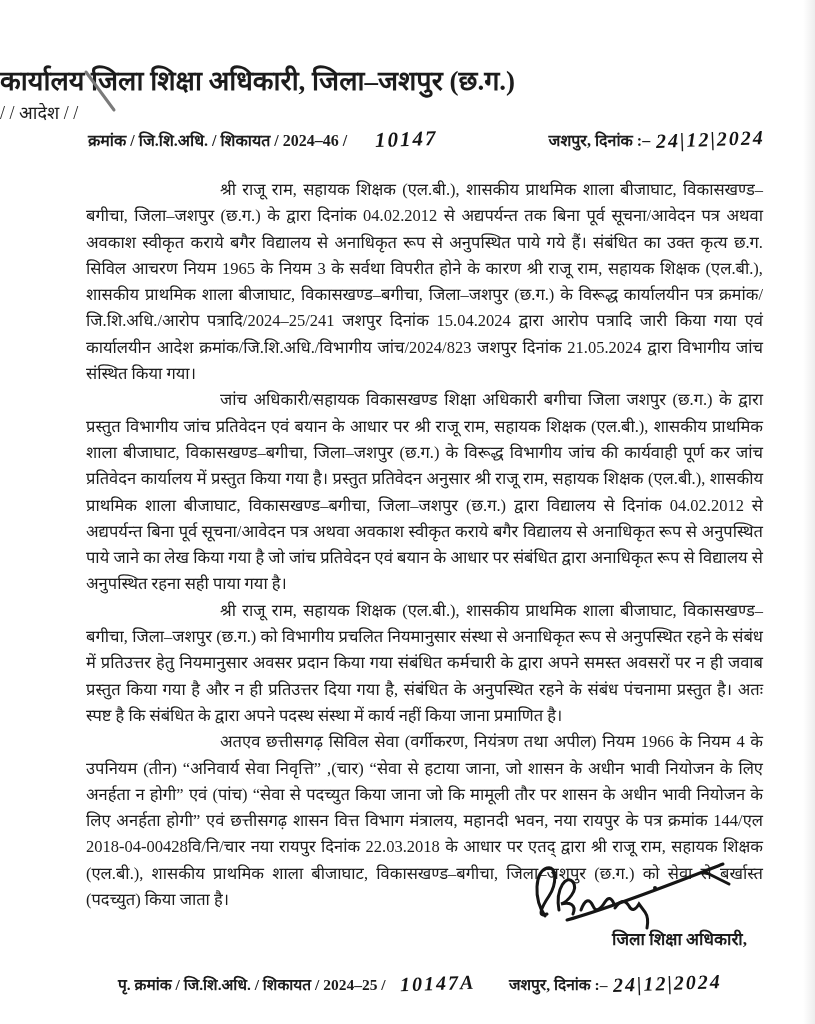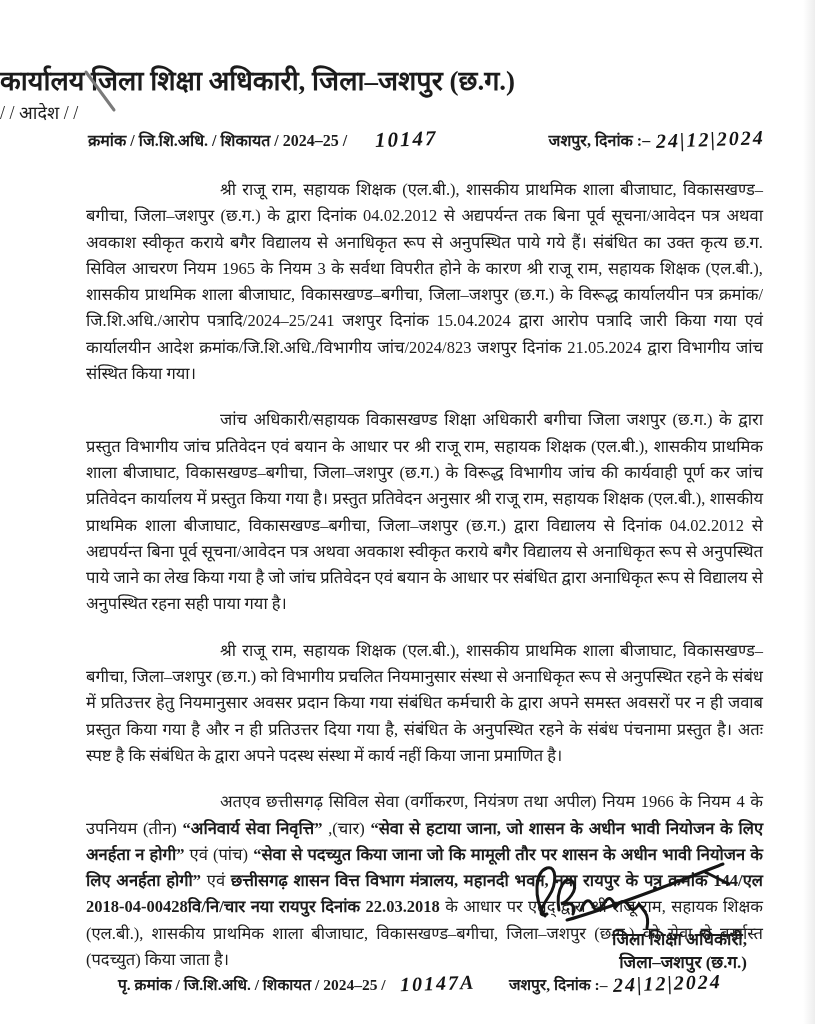--- a/index.html
+++ b/index.html
@@ -37,22 +37,22 @@
   }
   .hw-number{font-size:21px;margin-left:28px;}
   .hw-date{font-size:20px;margin-left:6px;}
   .ref-spacer{flex:1;}
   .body-text{
     margin:25px 52px 0 86px;
     font-size:16.5px;line-height:26.3px;
     text-align:justify;
   }
   .body-text p{margin:0;}
-  .body-text p.indent{text-indent:134px;margin-top:20px;}
-  .bold{font-weight:700;}
+  .body-text p.indent{text-indent:134px;}
+  .bold{font-weight:400;}
   .signature-block{
     position:absolute;top:858px;right:68px;width:250px;
     text-align:right;font-size:17px;font-weight:700;line-height:23px;
   }
   .signature-svg{display:block;margin:0 auto -8px auto;}
   .footer-row{
     position:absolute;left:86px;right:40px;top:972px;
     display:flex;align-items:baseline;
     font-size:15.5px;font-weight:600;margin-left:32px;
   }
@@ -69,21 +69,21 @@
   <svg class="pen-mark" width="50" height="60" viewBox="0 0 50 60">
     <line x1="8" y1="10" x2="36" y2="48" stroke="#7a7a7a" stroke-width="3" stroke-linecap="round"></line>
   </svg>
 
   <div class="header">
     <div class="title">कार्यालय जिला शिक्षा अधिकारी, जिला–जशपुर (छ.ग.)</div>
     <div class="order-heading">/ / आदेश / /</div>
   </div>
 
   <div class="ref-row">
-    <span>क्रमांक / जि.शि.अधि. / शिकायत / 2024–25 /</span>
+    <span>क्रमांक / जि.शि.अधि. / शिकायत / 2024–46 /</span>
     <span class="hw hw-number">10147</span>
     <span class="ref-spacer"></span>
     <span>जशपुर, दिनांक :–</span>
     <span class="hw hw-date">24|12|2024</span>
   </div>
 
   <div class="body-text">
       <p class="indent"><span>श्री राजू राम, सहायक शिक्षक (एल.बी.), शासकीय प्राथमिक शाला बीजाघाट, विकासखण्ड–बगीचा, जिला–जशपुर (छ.ग.) के द्वारा दिनांक 04.02.2012 से अद्यपर्यन्त तक बिना पूर्व सूचना/आवेदन पत्र अथवा अवकाश स्वीकृत कराये बगैर विद्यालय से अनाधिकृत रूप से अनुपस्थित पाये गये हैं। संबंधित का उक्त कृत्य छ.ग. सिविल आचरण नियम 1965 के नियम 3 के सर्वथा विपरीत होने के कारण श्री राजू राम, सहायक शिक्षक (एल.बी.), शासकीय प्राथमिक शाला बीजाघाट, विकासखण्ड–बगीचा, जिला–जशपुर (छ.ग.) के विरूद्ध कार्यालयीन पत्र क्रमांक/जि.शि.अधि./आरोप पत्रादि/2024–25/241 जशपुर दिनांक 15.04.2024 द्वारा आरोप पत्रादि जारी किया गया एवं कार्यालयीन आदेश क्रमांक/जि.शि.अधि./विभागीय जांच/2024/823 जशपुर दिनांक 21.05.2024 द्वारा विभागीय जांच संस्थित किया गया।</span></p>
       <p class="indent"><span>जांच अधिकारी/सहायक विकासखण्ड शिक्षा अधिकारी बगीचा जिला जशपुर (छ.ग.) के द्वारा प्रस्तुत विभागीय जांच प्रतिवेदन एवं बयान के आधार पर श्री राजू राम, सहायक शिक्षक (एल.बी.), शासकीय प्राथमिक शाला बीजाघाट, विकासखण्ड–बगीचा, जिला–जशपुर (छ.ग.) के विरूद्ध विभागीय जांच की कार्यवाही पूर्ण कर जांच प्रतिवेदन कार्यालय में प्रस्तुत किया गया है। प्रस्तुत प्रतिवेदन अनुसार श्री राजू राम, सहायक शिक्षक (एल.बी.), शासकीय प्राथमिक शाला बीजाघाट, विकासखण्ड–बगीचा, जिला–जशपुर (छ.ग.) द्वारा विद्यालय से दिनांक 04.02.2012 से अद्यपर्यन्त बिना पूर्व सूचना/आवेदन पत्र अथवा अवकाश स्वीकृत कराये बगैर विद्यालय से अनाधिकृत रूप से अनुपस्थित पाये जाने का लेख किया गया है जो जांच प्रतिवेदन एवं बयान के आधार पर संबंधित द्वारा अनाधिकृत रूप से विद्यालय से अनुपस्थित रहना सही पाया गया है।</span></p>
       <p class="indent"><span>श्री राजू राम, सहायक शिक्षक (एल.बी.), शासकीय प्राथमिक शाला बीजाघाट, विकासखण्ड–बगीचा, जिला–जशपुर (छ.ग.) को विभागीय प्रचलित नियमानुसार संस्था से अनाधिकृत रूप से अनुपस्थित रहने के संबंध में प्रतिउत्तर हेतु नियमानुसार अवसर प्रदान किया गया संबंधित कर्मचारी के द्वारा अपने समस्त अवसरों पर न ही जवाब प्रस्तुत किया गया है और न ही प्रतिउत्तर दिया गया है, संबंधित के अनुपस्थित रहने के संबंध पंचनामा प्रस्तुत है। अतः स्पष्ट है कि संबंधित के द्वारा अपने पदस्थ संस्था में कार्य नहीं किया जाना प्रमाणित है।</span></p>
@@ -96,21 +96,20 @@
         <path d="M38,58 C26,40 28,14 40,10 C50,7 50,26 42,38 C34,50 30,60 40,56"></path>
         <path d="M52,52 C48,30 60,16 66,24 C72,32 60,44 54,46 C62,44 70,46 66,56"></path>
         <path d="M74,52 q6,-16 12,-4 q4,9 12,-4 q5,-8 9,2"></path>
         <path d="M108,50 q8,-12 14,-2 q4,8 10,-2 l6,8 q4,6 2,16"></path>
         <path d="M60,62 C110,48 180,20 216,6"></path>
         <path d="M198,14 L222,26"></path>
         <circle cx="148" cy="30" r="2" fill="#161616" stroke="none"></circle>
       </g>
     </svg>
     <div>जिला शिक्षा अधिकारी,</div>
-    <div>जिला–जशपुर (छ.ग.)</div>
   </div>
 
   <div class="footer-row">
     <span>पृ. क्रमांक / जि.शि.अधि. / शिकायत / 2024–25 /</span>
     <span class="hw hw-number">10147A</span>
     <span class="footer-spacer"></span>
     <span>जशपुर, दिनांक :–</span>
     <span class="hw hw-date">24|12|2024</span>
   </div>
 

